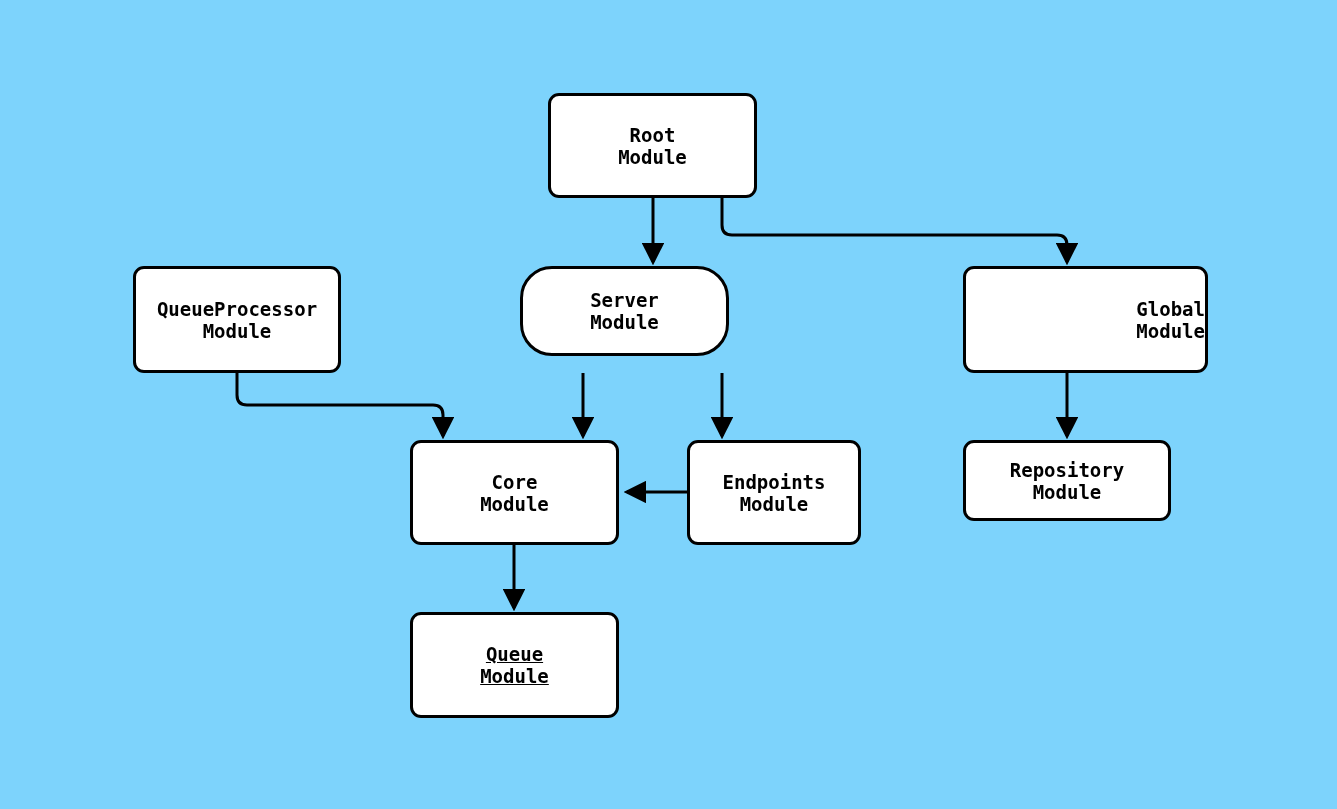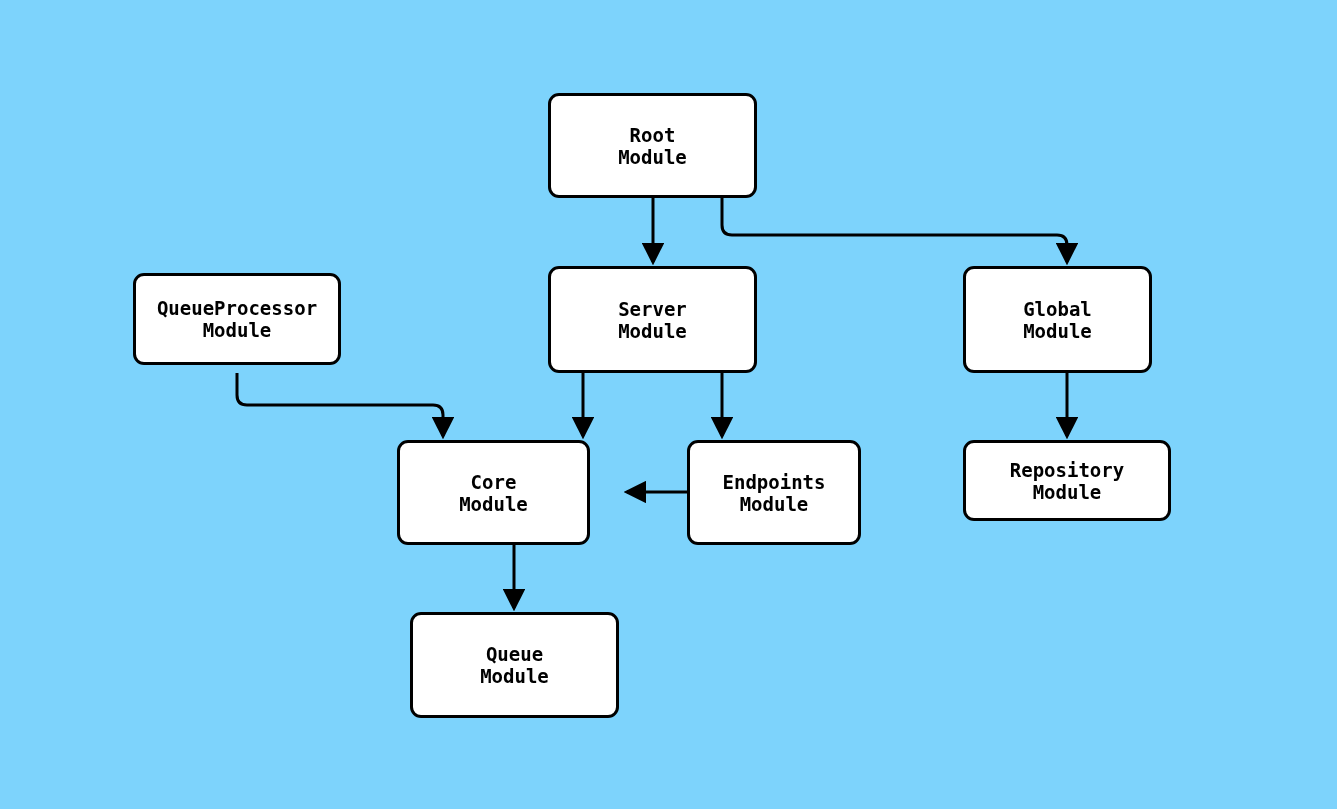--- a/index.html
+++ b/index.html
@@ -40,27 +40,27 @@
   .node-label {
     white-space: pre-line;
     text-align: center;
     font-weight: 700;
     font-size: 19px;
     line-height: 22px;
     color: #000000;
   }
   
   .n-root          { left: 548px; top:  93px; width: 209px; height: 105px; }
-  .n-queueprocessor{ left: 133px; top: 273px; width: 208px; height: 92px; }
-  .n-server        { left: 548px; top: 266px; width: 209px; height: 107px; }
-  .n-global        { left: 963px; top: 266px; width: 189px; height: 107px; }
-  .n-core          { left: 397px; top: 440px; width: 193px; height: 105px; }
+  .n-queueprocessor{ left: 133px; top: 266px; width: 208px; height: 107px; }
+  .n-server        { left: 520px; top: 266px; width: 209px; height: 90px; border-radius: 32px; }
+  .n-global        { left: 963px; top: 266px; width: 245px; height: 107px; justify-content: flex-end; }
+  .n-core          { left: 410px; top: 440px; width: 209px; height: 105px; }
   .n-endpoints     { left: 687px; top: 440px; width: 174px; height: 105px; }
   .n-repository    { left: 963px; top: 440px; width: 208px; height: 81px; }
-  .n-queue         { left: 410px; top: 612px; width: 209px; height: 106px; }
+  .n-queue         { left: 410px; top: 612px; width: 209px; height: 106px; text-decoration: underline; }
 </style>
 </head>
 <body>
 
 <div class="canvas">
 
   <svg class="edges-layer" width="1337" height="809" viewBox="0 0 1337 809" xmlns="http://www.w3.org/2000/svg">
     <defs>
       <marker id="arrow" viewBox="0 0 10 10" refX="8.5" refY="5" markerWidth="7.5" markerHeight="7.5" orient="auto-start-reverse" markerUnits="strokeWidth">
         <path d="M0 0 L10 5 L0 10 z" fill="#000000"></path>

